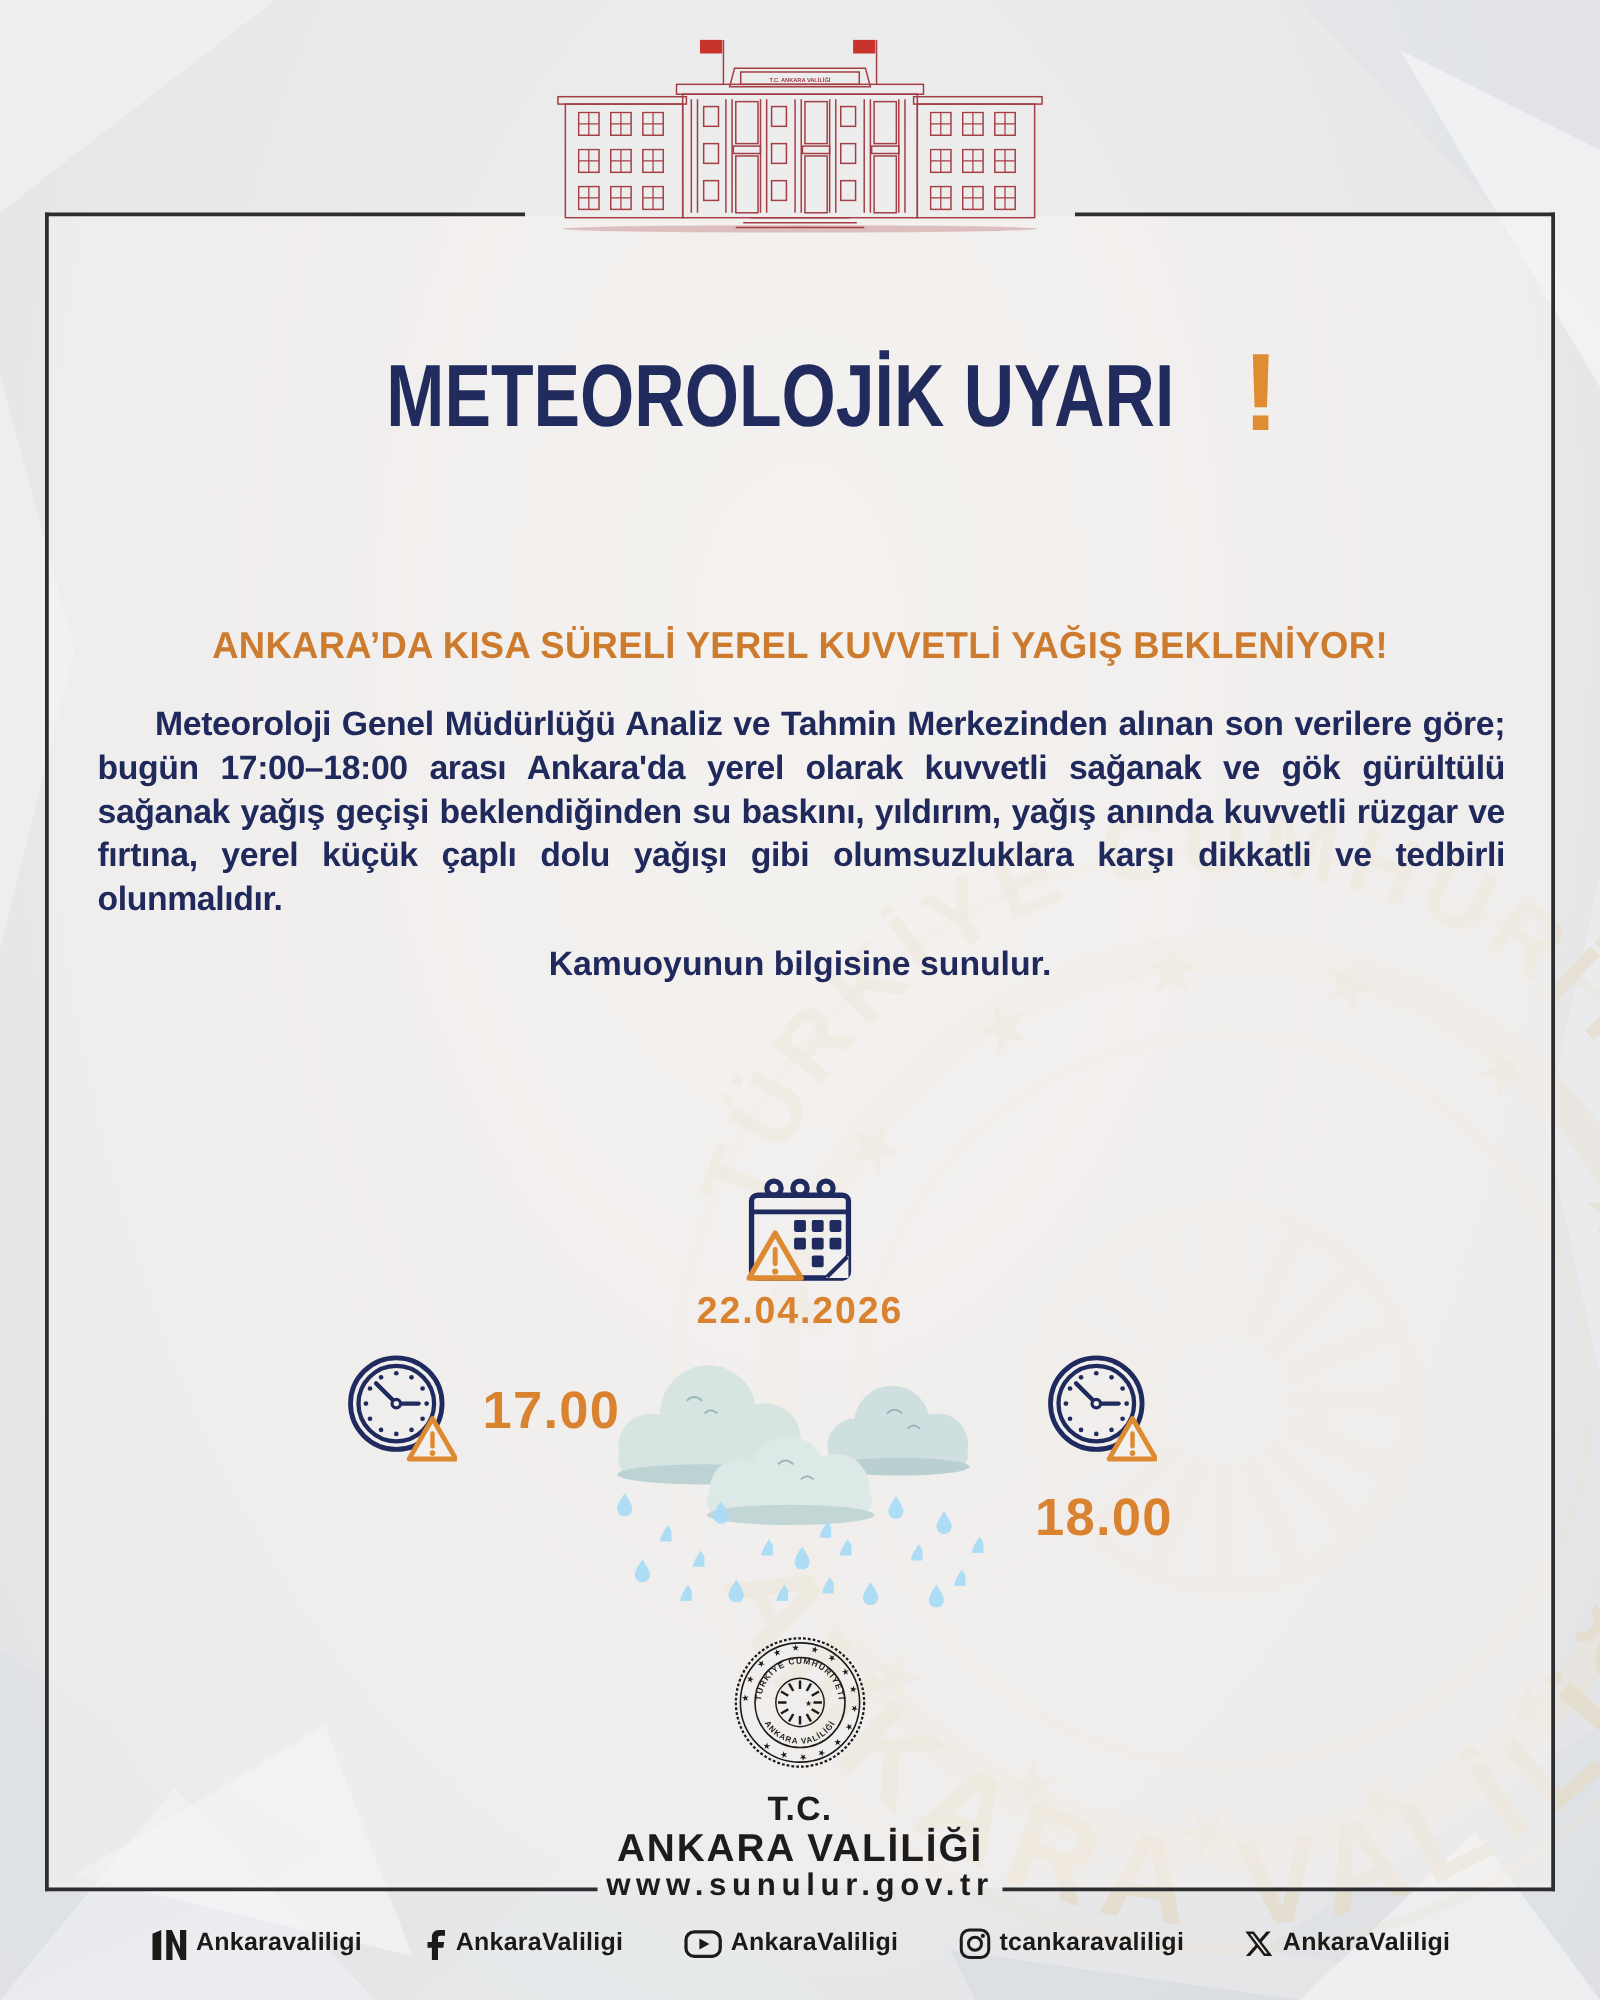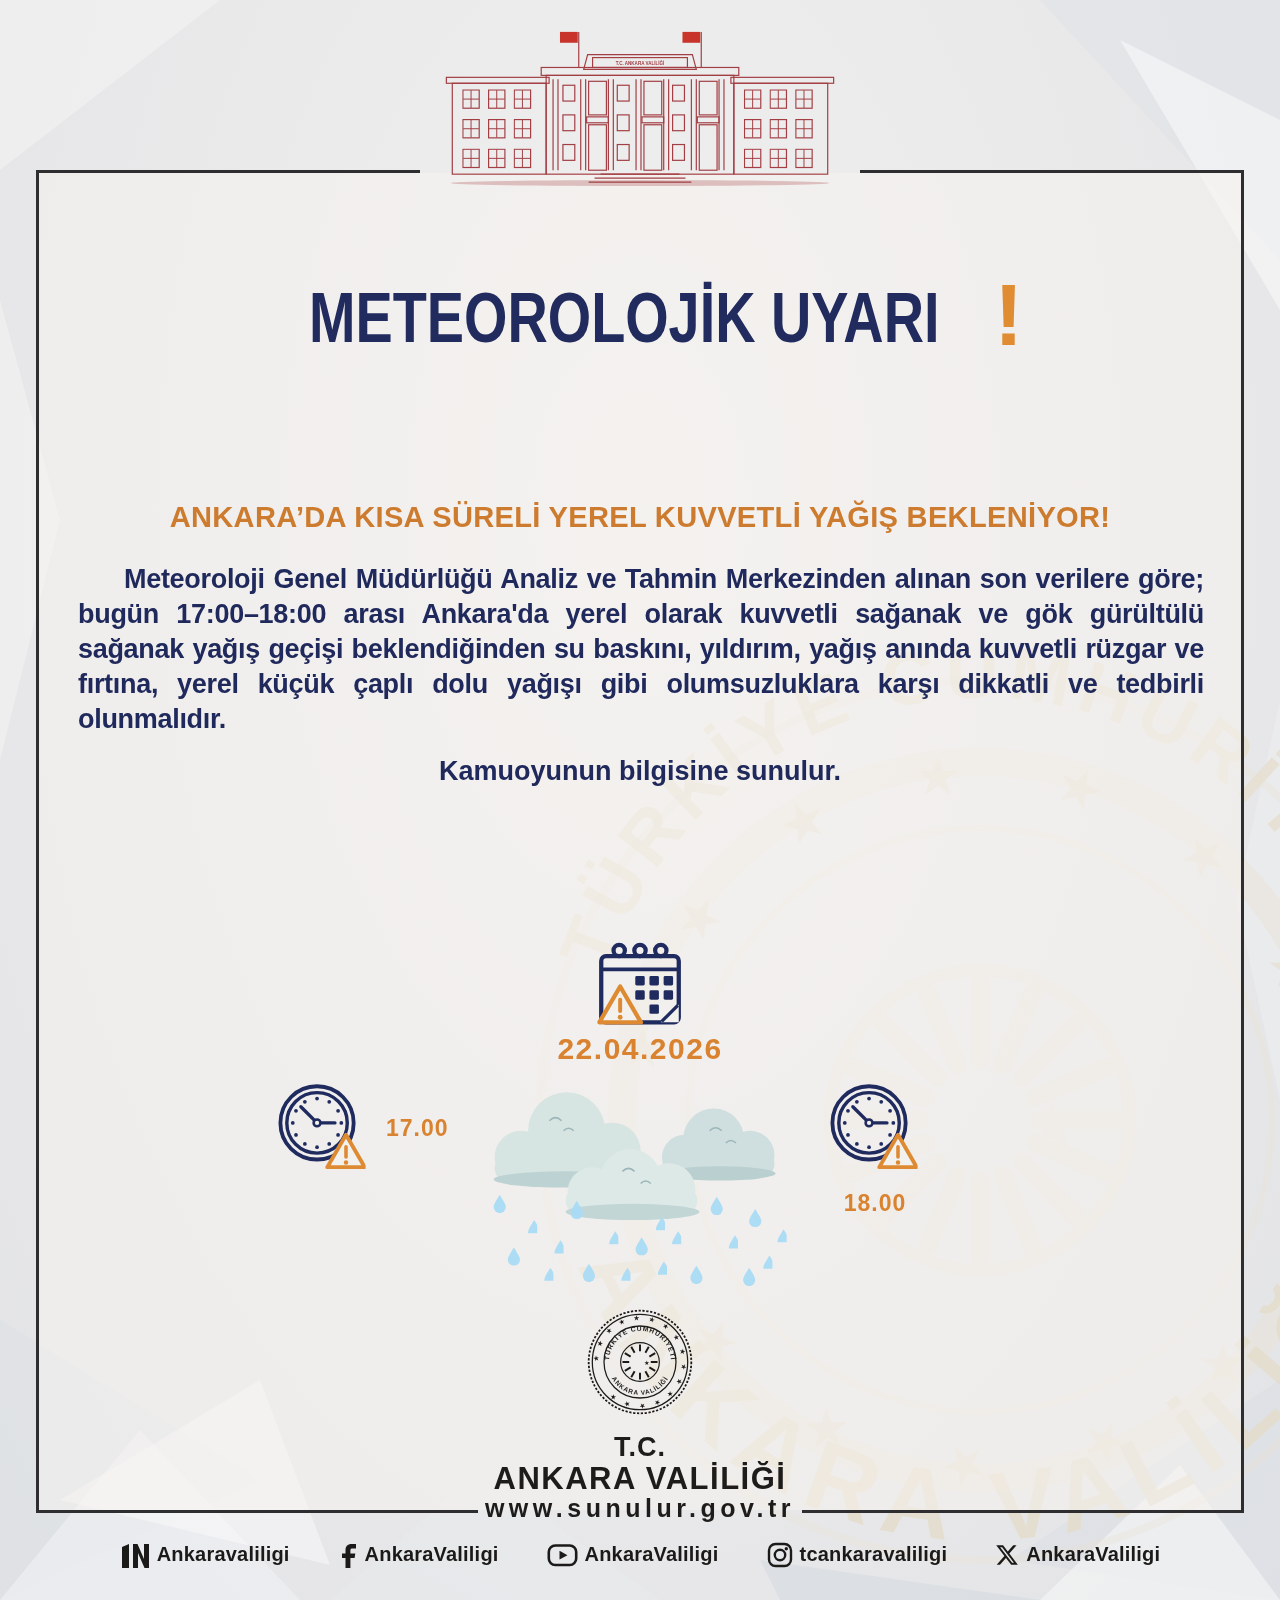--- a/index.html
+++ b/index.html
@@ -34,21 +34,21 @@
   .bodytext{left:78px;width:1126px;top:562px;font-size:27px;font-weight:bold;color:#20295c;
     line-height:35px;text-align:justify;text-indent:46px;letter-spacing:-.3px;margin:0;}
   .closing{left:0;right:0;top:756px;text-align:center;font-size:27px;font-weight:bold;color:#20295c;}
   
   .calendar{left:588px;top:938px;}
   .date{left:0;right:0;top:1032px;text-align:center;font-size:30px;font-weight:bold;
     color:#d9822f;letter-spacing:1.5px;}
   .clock-group{display:flex;align-items:center;gap:16px;}
   .clock-left{left:276px;top:1082px;}
   .clock-right{left:828px;top:1082px;flex-direction:column;}
-  .time-label{font-size:23px;font-weight:bold;color:#d9822f;letter-spacing:1px;}
+  .time-label{font-size:42px;font-weight:bold;color:#d9822f;letter-spacing:1px;}
   .clouds{left:460px;top:1072px;}
   
   .seal{left:586px;top:1308px;}
   .tc{left:0;right:0;top:1432px;text-align:center;font-size:27px;font-weight:bold;
     color:#1d1c1a;letter-spacing:1px;}
   .org{left:0;right:0;top:1461px;text-align:center;font-size:31px;font-weight:bold;
     color:#1d1c1a;letter-spacing:1.5px;}
   .site{left:0;right:0;top:1494px;text-align:center;font-size:25px;font-weight:bold;
     color:#1d1c1a;letter-spacing:4.5px;}
   .social{left:0;right:0;top:1541px;display:flex;justify-content:center;align-items:center;gap:48px;}

